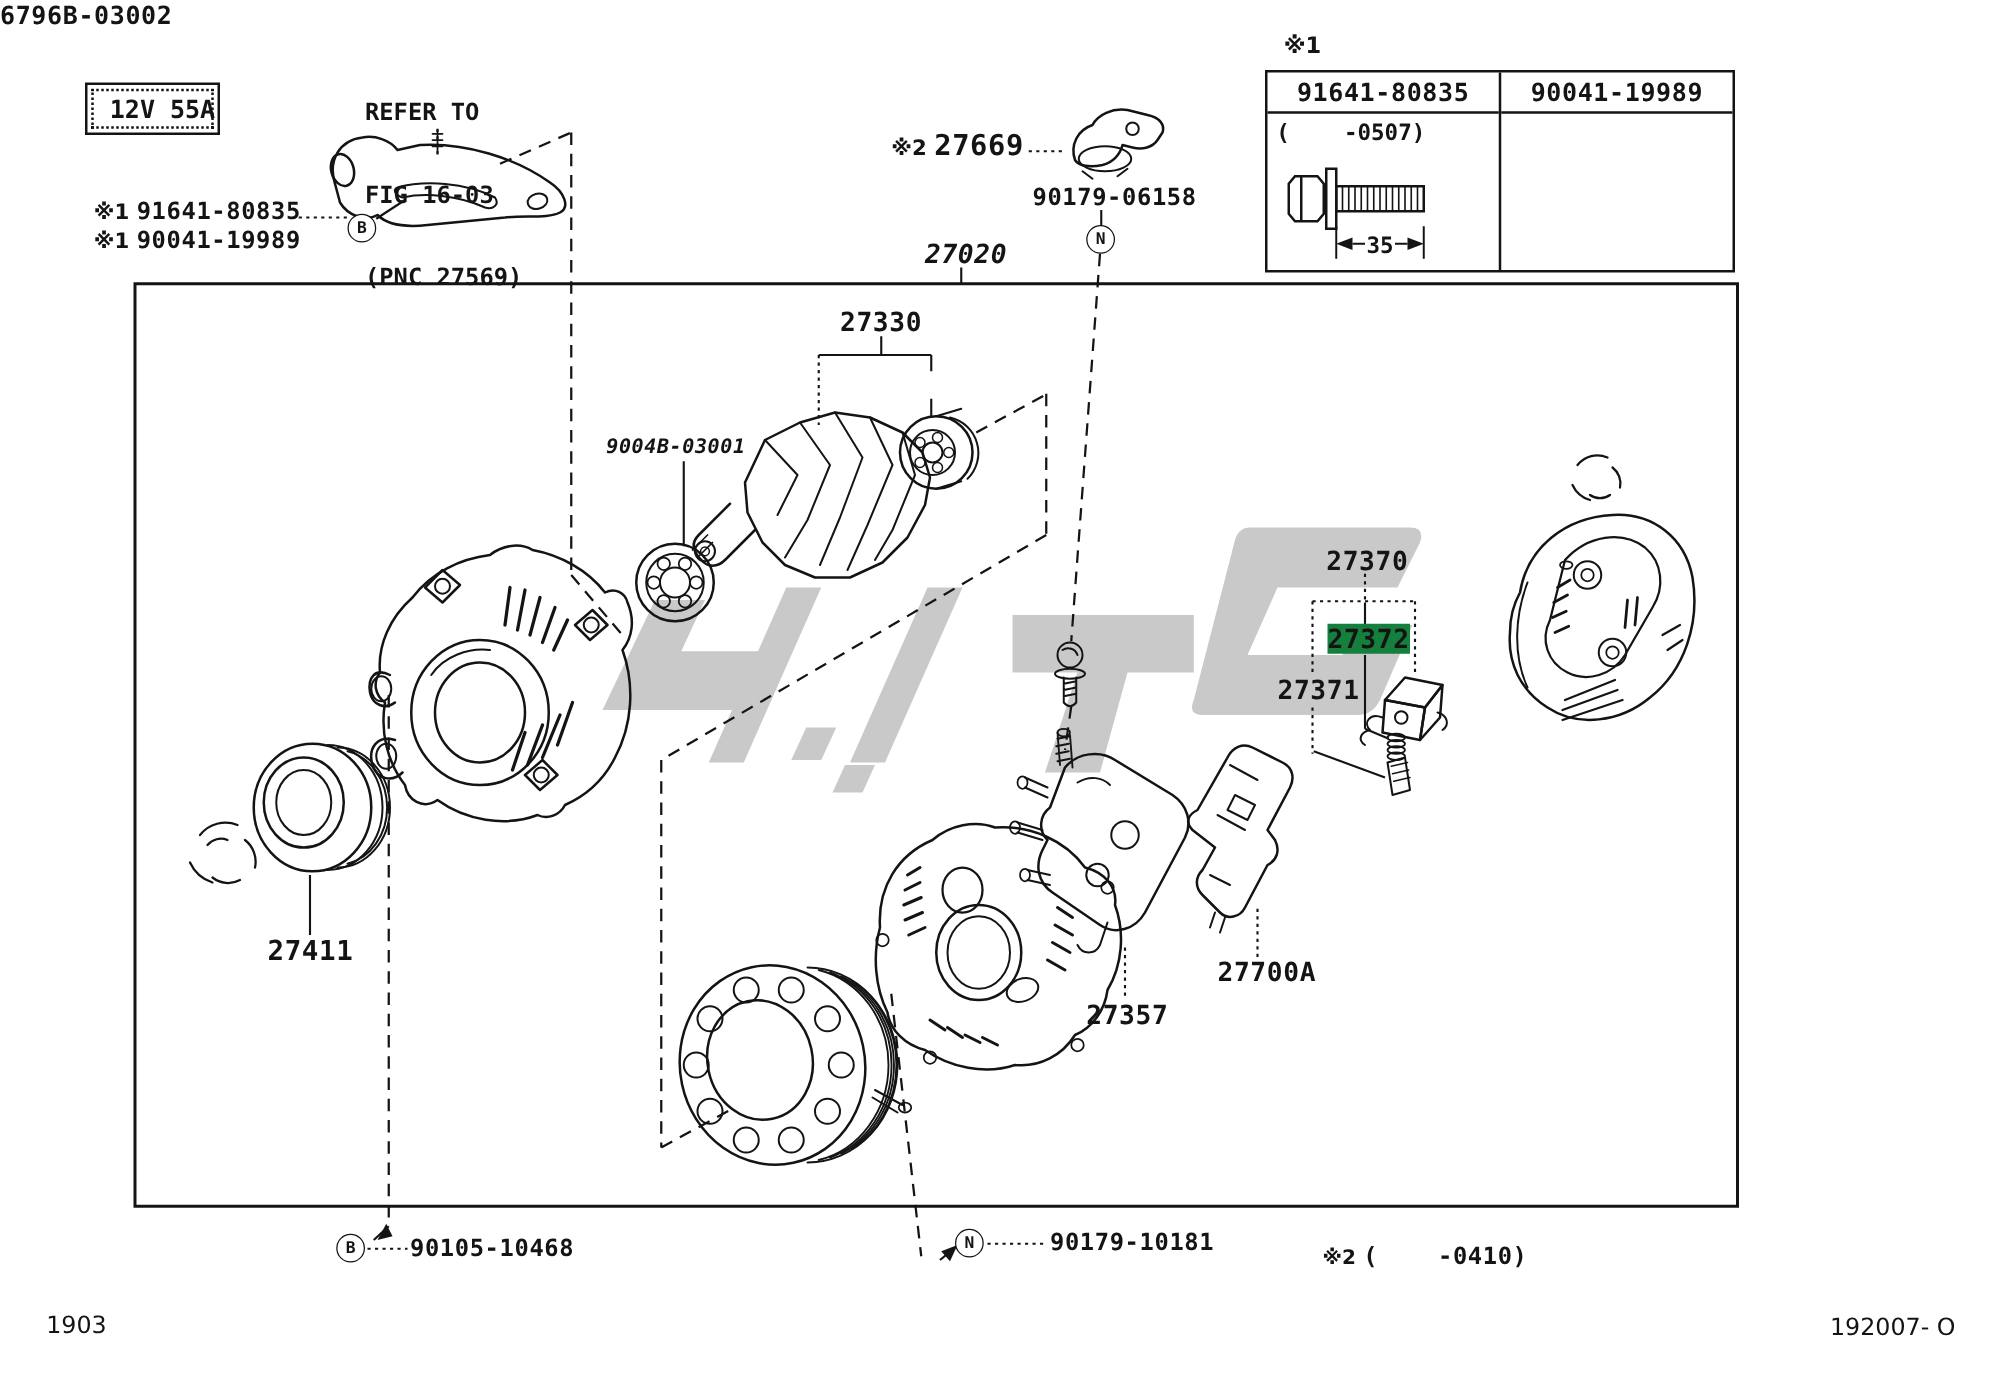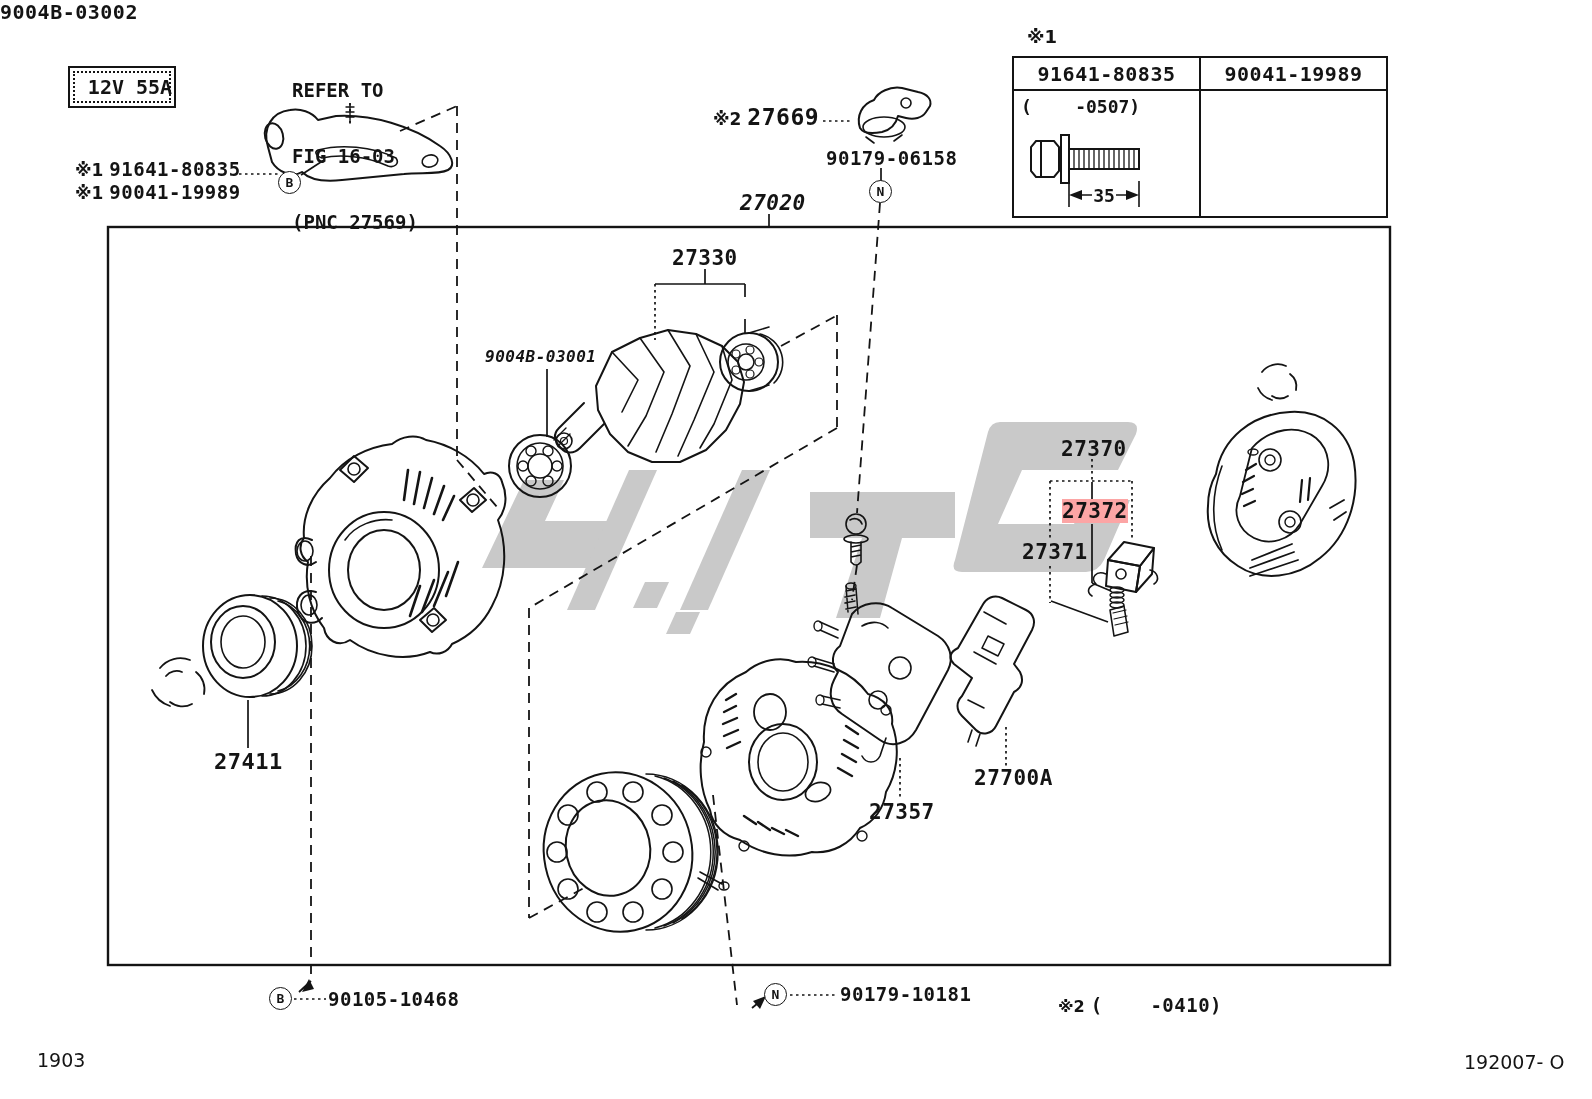--- a/index.html
+++ b/index.html
@@ -319,27 +319,27 @@
   <div class="abs pn-sm" style="left:826px;top:147px;"><span>90179-06158</span></div>
 
   <div class="abs circ" style="left:869px;top:180px;">
     <span>N</span>
   </div>
 
   <div class="abs pn" style="left:740px;top:191px;font-style:italic;"><span>27020</span></div>
 
   <div class="abs pn" style="left:672px;top:246px;"><span>27330</span></div>
 
-  <div class="abs pn-sm" style="font-size:20px;" style2=""><span>9004B-03002</span></div>
+  <div class="abs pn-sm" style="font-size:20px;" style2=""><span>6796B-03002</span></div>
 
   <div class="abs pn-sm" style="left:485px;top:347px;font-size:16px;font-style:italic;"><span>9004B-03001</span></div>
 
   <div class="abs pn" style="left:1061px;top:437px;"><span>27370</span></div>
 
-  <div class="abs pn" style="left:1062px;top:499px;background:#fca5a5;"><span>27372</span></div>
+  <div class="abs pn" style="left:1062px;top:499px;background:#15803d;"><span>27372</span></div>
 
   <div class="abs pn" style="left:1022px;top:540px;"><span>27371</span></div>
 
   <div class="abs pn" style="left:214px;top:749px;font-size:22px;"><span>27411</span></div>
 
   <div class="abs pn" style="left:869px;top:800px;"><span>27357</span></div>
 
   <div class="abs pn" style="left:974px;top:766px;"><span>27700A</span></div>
 
   <div class="abs circ" style="left:269px;top:987px;">

